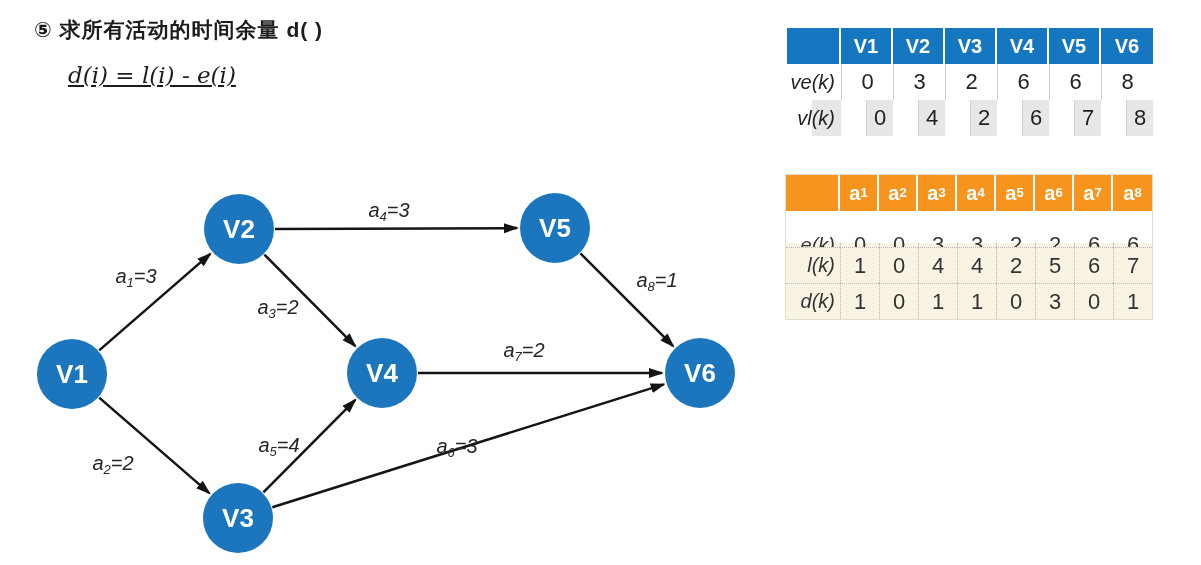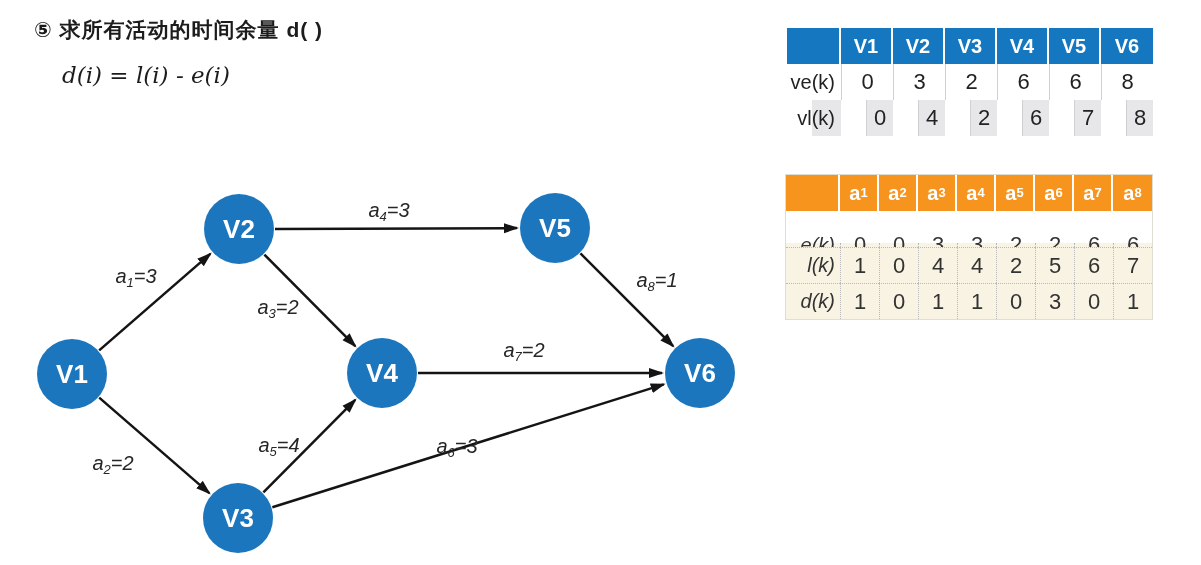--- a/index.html
+++ b/index.html
@@ -5,35 +5,35 @@
   html,body{margin:0;padding:0;}
   body{
     width:1201px;height:565px;position:relative;background:#ffffff;overflow:hidden;
     font-family:"Liberation Sans","DejaVu Sans",sans-serif;
   }
   .page-title{
     position:absolute;left:34px;top:16px;
     font-size:21px;font-weight:bold;color:#1c1c1c;letter-spacing:1px;text-align:right;
   }
   .formula{
-    position:absolute;left:62px;top:62px;
+    position:absolute;left:68px;top:62px;
     font-family:"DejaVu Serif","Liberation Serif",serif;
-    font-style:italic;font-size:23px;color:#1c1c1c;
+    font-style:italic;font-size:23px;color:#1c1c1c;text-decoration:underline;
   }
   svg.graph{position:absolute;left:0;top:0;}
 
   
   .vtable{
     position:absolute;left:787px;top:28px;
     display:grid;grid-template-columns:54px repeat(6,52px);grid-auto-rows:36px;
   }
   .vtable .cell{display:flex;align-items:center;justify-content:center;box-sizing:border-box;}
   .vtable .th{background:#1477bf;color:#ffffff;font-weight:bold;font-size:20px;border-right:2px solid #ffffff;}
   .vtable .th:nth-child(7n){border-right:none;}
-  .vtable .rowlabel{font-size:20px;color:#222;justify-content:flex-end;padding-right:6px;}
+  .vtable .rowlabel{font-style:italic;font-size:20px;color:#222;justify-content:flex-end;padding-right:6px;}
   .vtable .val{font-size:22px;color:#222;border-left:1px solid #cfcfd4;}
   .vtable .alt{background:#e7e7ea;margin-left:25px;}
 
   
   .atable{
     position:absolute;left:785px;top:174px;
     display:grid;grid-template-columns:54px repeat(8,39px);grid-auto-rows:36px;
     border:1px solid #e0ddd2;
   }
   .atable .cell{display:flex;align-items:center;justify-content:center;box-sizing:border-box;}

